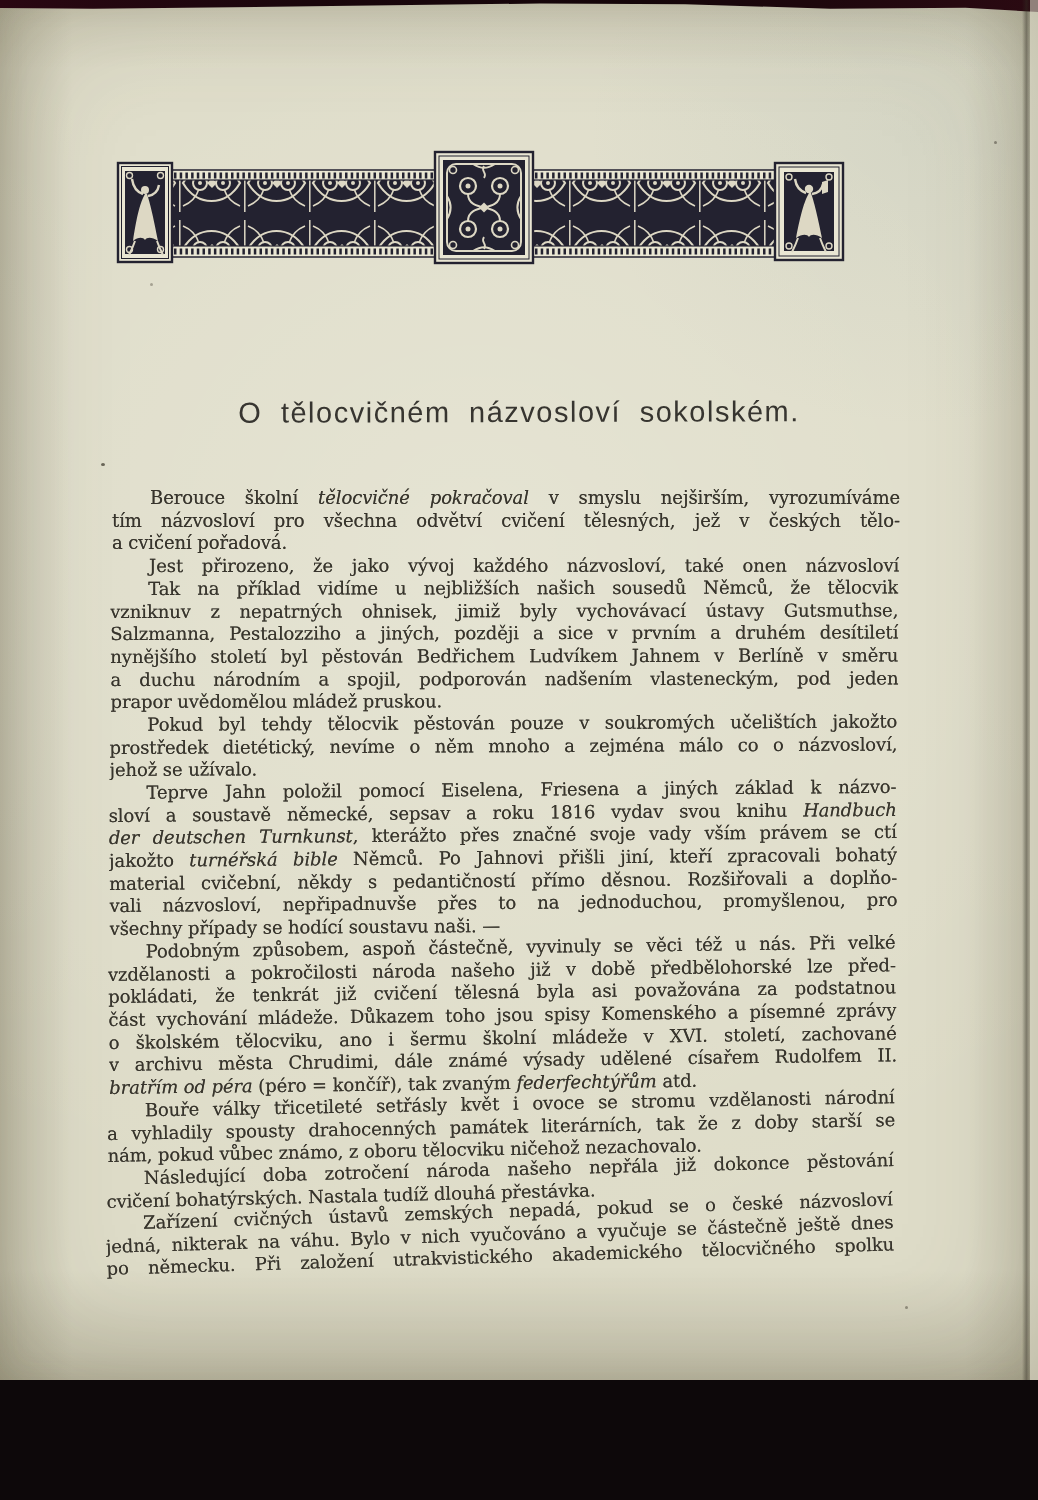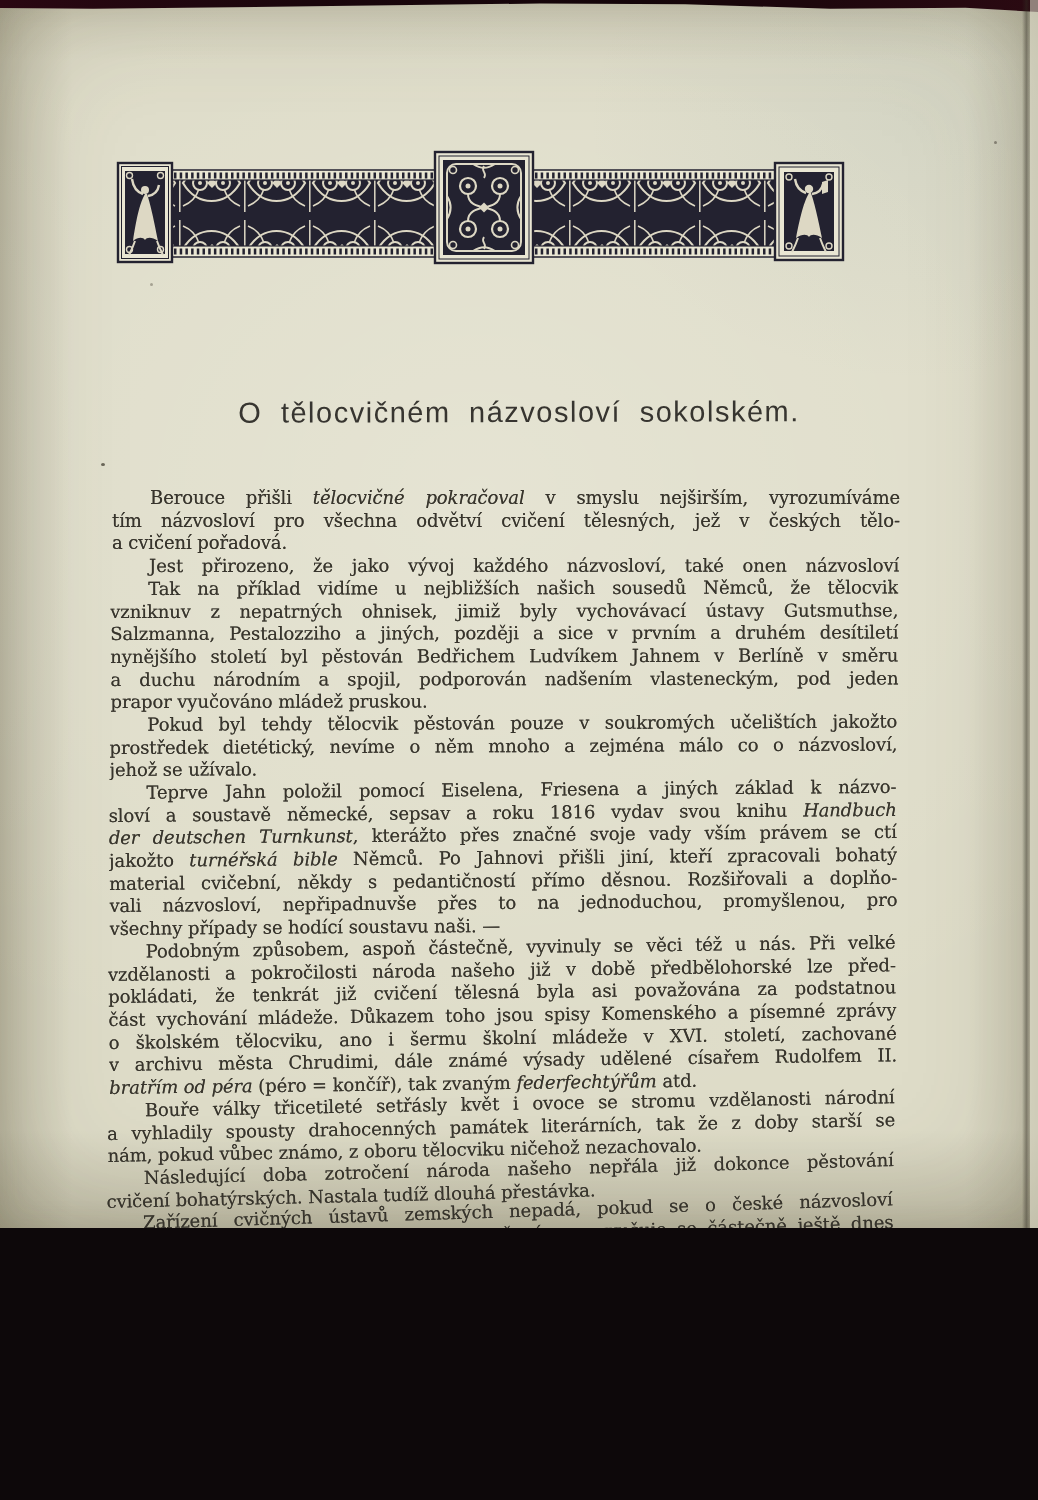--- a/index.html
+++ b/index.html
@@ -1,16 +1,16 @@
 <!DOCTYPE html>
 <html><head>
 <meta charset="utf-8">
 <style>
   html,body{margin:0;padding:0;background:#0d080a;}
-  .stage{position:relative;width:1038px;height:1228px;overflow:hidden;
+  .stage{position:relative;width:1038px;height:1380px;overflow:hidden;
     background-color:#dedcc8;
     background-image:
       radial-gradient(120% 85% at 46% 40%, rgba(255,255,250,0.22), rgba(0,0,0,0) 62%),
       linear-gradient(90deg, rgba(90,84,58,0.20), rgba(0,0,0,0) 7%, rgba(0,0,0,0) 93%, rgba(90,84,58,0.16)),
       linear-gradient(180deg, rgba(90,84,58,0.10), rgba(0,0,0,0) 5%, rgba(0,0,0,0) 92%, rgba(90,84,58,0.20)),
       radial-gradient(45% 30% at 88% 10%, rgba(120,145,150,0.10), rgba(0,0,0,0) 70%);
     box-shadow: inset 0 0 130px rgba(72,64,38,0.22), inset 0 0 30px rgba(72,64,38,0.12);
     font-family:"DejaVu Serif", serif;
   }
   .edge-top{position:absolute;top:0;left:0;width:1038px;height:14px;
@@ -136,34 +136,34 @@
       <path d="M47,19 l6,-2 l0,12 l-6,2 Z" fill="#ddd8c4"></path>
       <path d="M34,30 C29,39 26,50 21,75 C27,71 32,71 34,74 C36,71 41,71 47,75 C42,50 39,39 36,30 Z" fill="#ddd8c4"></path>
       <path d="M23,75 C21,81 19,85 17,89 M45,75 C47,81 49,85 51,89" fill="none" stroke="#ddd8c4" stroke-width="2"></path>
     </g>
   </svg>
 
   <div class="title">O tělocvičném názvosloví sokolském.</div>
 
   <div class="textblock">
       <div class="para" style="transform: translateX(0px) rotate(0deg);">
-        <div class="line first"><span class="">Berouce přišli </span><span class="it">tělocvičné pokračoval</span><span class=""> v smyslu nejširším, vyrozumíváme</span></div>
+        <div class="line first"><span class="">Berouce školní </span><span class="it">tělocvičné pokračoval</span><span class=""> v smyslu nejširším, vyrozumíváme</span></div>
         <div class="line"><span class="">tím názvosloví pro všechna odvětví cvičení tělesných, jež v českých tělo-</span></div>
         <div class="line endline"><span class="">a cvičení pořadová.</span></div>
       </div>
       <div class="para" style="transform: translateX(-0.9px) rotate(-0.028deg);">
         <div class="line first"><span class="">Jest přirozeno, že jako vývoj každého názvosloví, také onen názvosloví</span></div>
       </div>
       <div class="para" style="transform: translateX(-1.8px) rotate(-0.112deg);">
         <div class="line first"><span class="">Tak na příklad vidíme u nejbližších našich sousedů Němců, že tělocvik</span></div>
         <div class="line"><span class="">vzniknuv z nepatrných ohnisek, jimiž byly vychovávací ústavy Gutsmuthse,</span></div>
         <div class="line"><span class="">Salzmanna, Pestalozziho a jiných, později a sice v prvním a druhém desítiletí</span></div>
         <div class="line"><span class="">nynějšího století byl pěstován Bedřichem Ludvíkem Jahnem v Berlíně v směru</span></div>
         <div class="line"><span class="">a duchu národním a spojil, podporován nadšením vlasteneckým, pod jeden</span></div>
-        <div class="line endline"><span class="">prapor vyučováno mládež pruskou.</span></div>
+        <div class="line endline"><span class="">prapor uvědomělou mládež pruskou.</span></div>
       </div>
       <div class="para" style="transform: translateX(-2.7px) rotate(-0.252deg);">
         <div class="line first"><span class="">Pokud byl tehdy tělocvik pěstován pouze v soukromých učelištích jakožto</span></div>
         <div class="line"><span class="">prostředek dietétický, nevíme o něm mnoho a zejména málo co o názvosloví,</span></div>
         <div class="line endline"><span class="">jehož se užívalo.</span></div>
       </div>
       <div class="para" style="transform: translateX(-3.6px) rotate(-0.448deg);">
         <div class="line first"><span class="">Teprve Jahn položil pomocí Eiselena, Friesena a jiných základ k názvo-</span></div>
         <div class="line"><span class="">sloví a soustavě německé, sepsav a roku 1816 vydav svou knihu </span><span class="it">Handbuch</span></div>
         <div class="line"><span class="it">der deutschen Turnkunst</span><span class="">, kterážto přes značné svoje vady vším právem se ctí</span></div>

